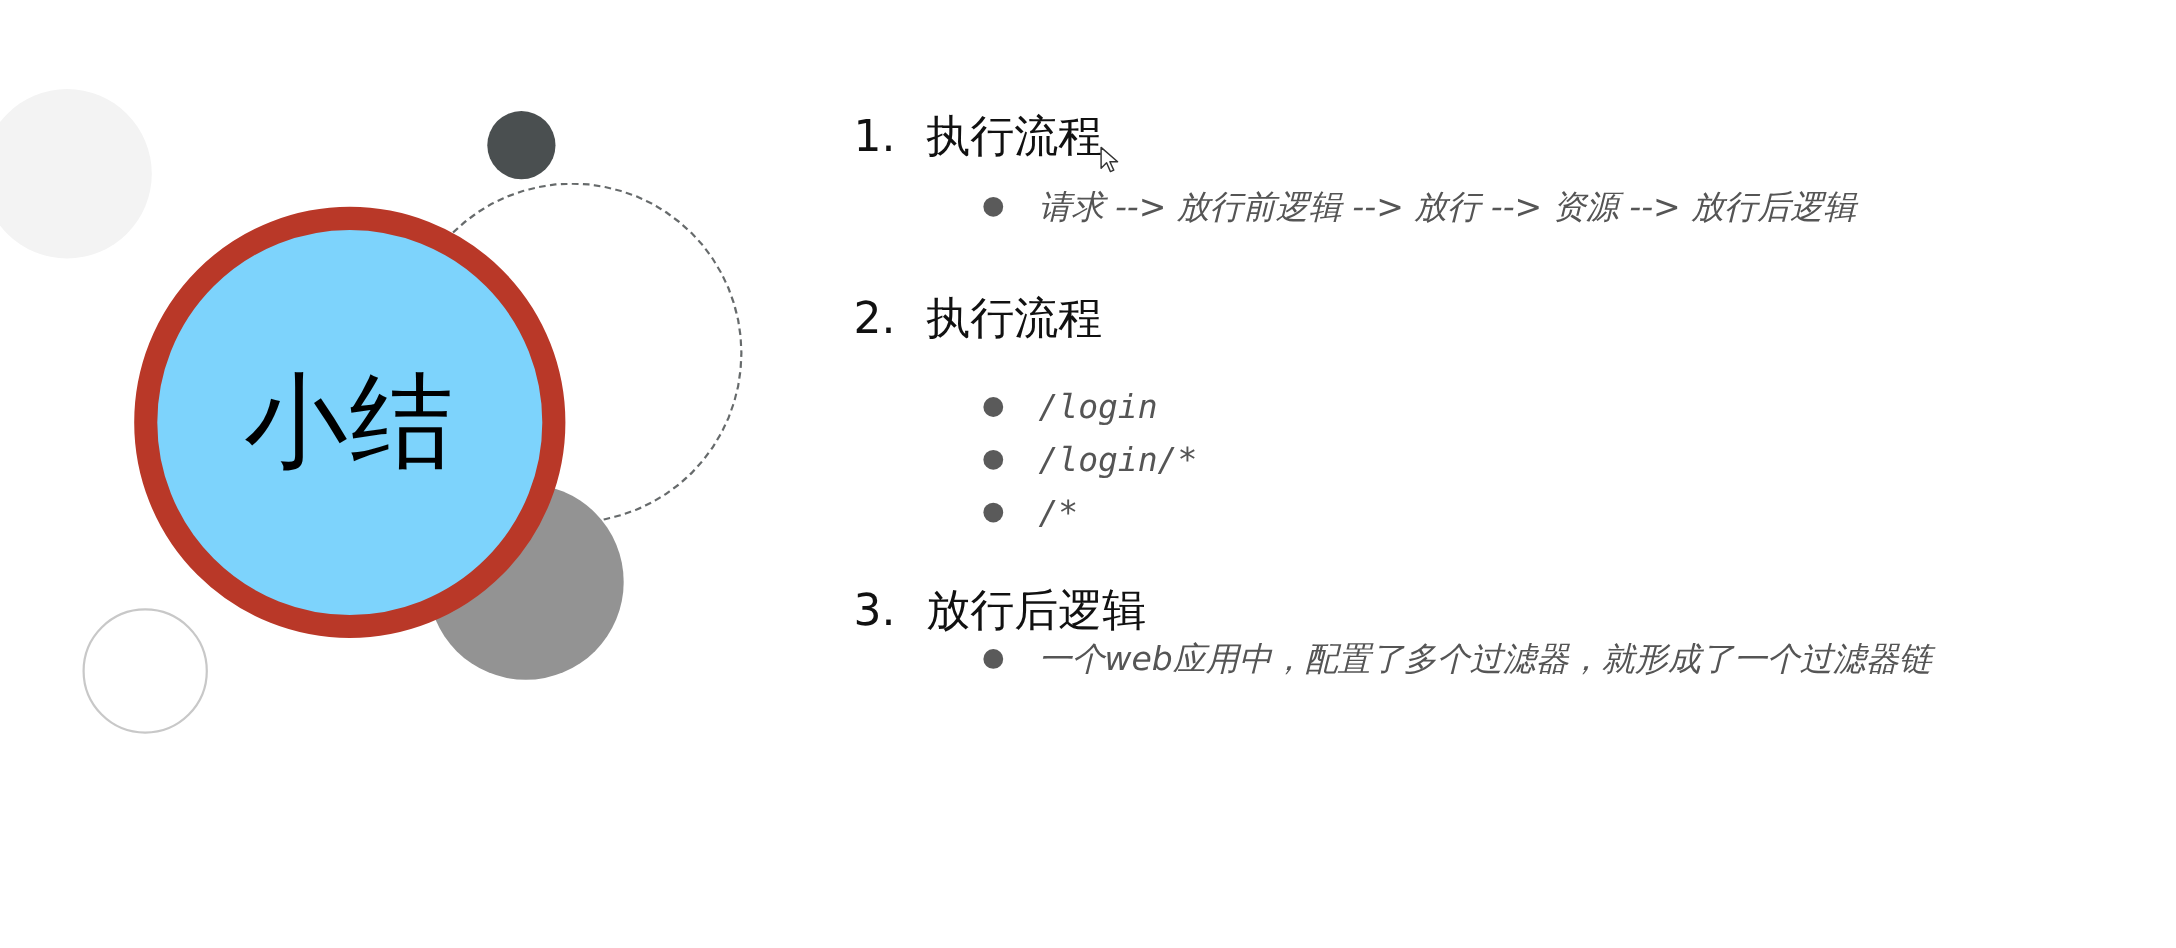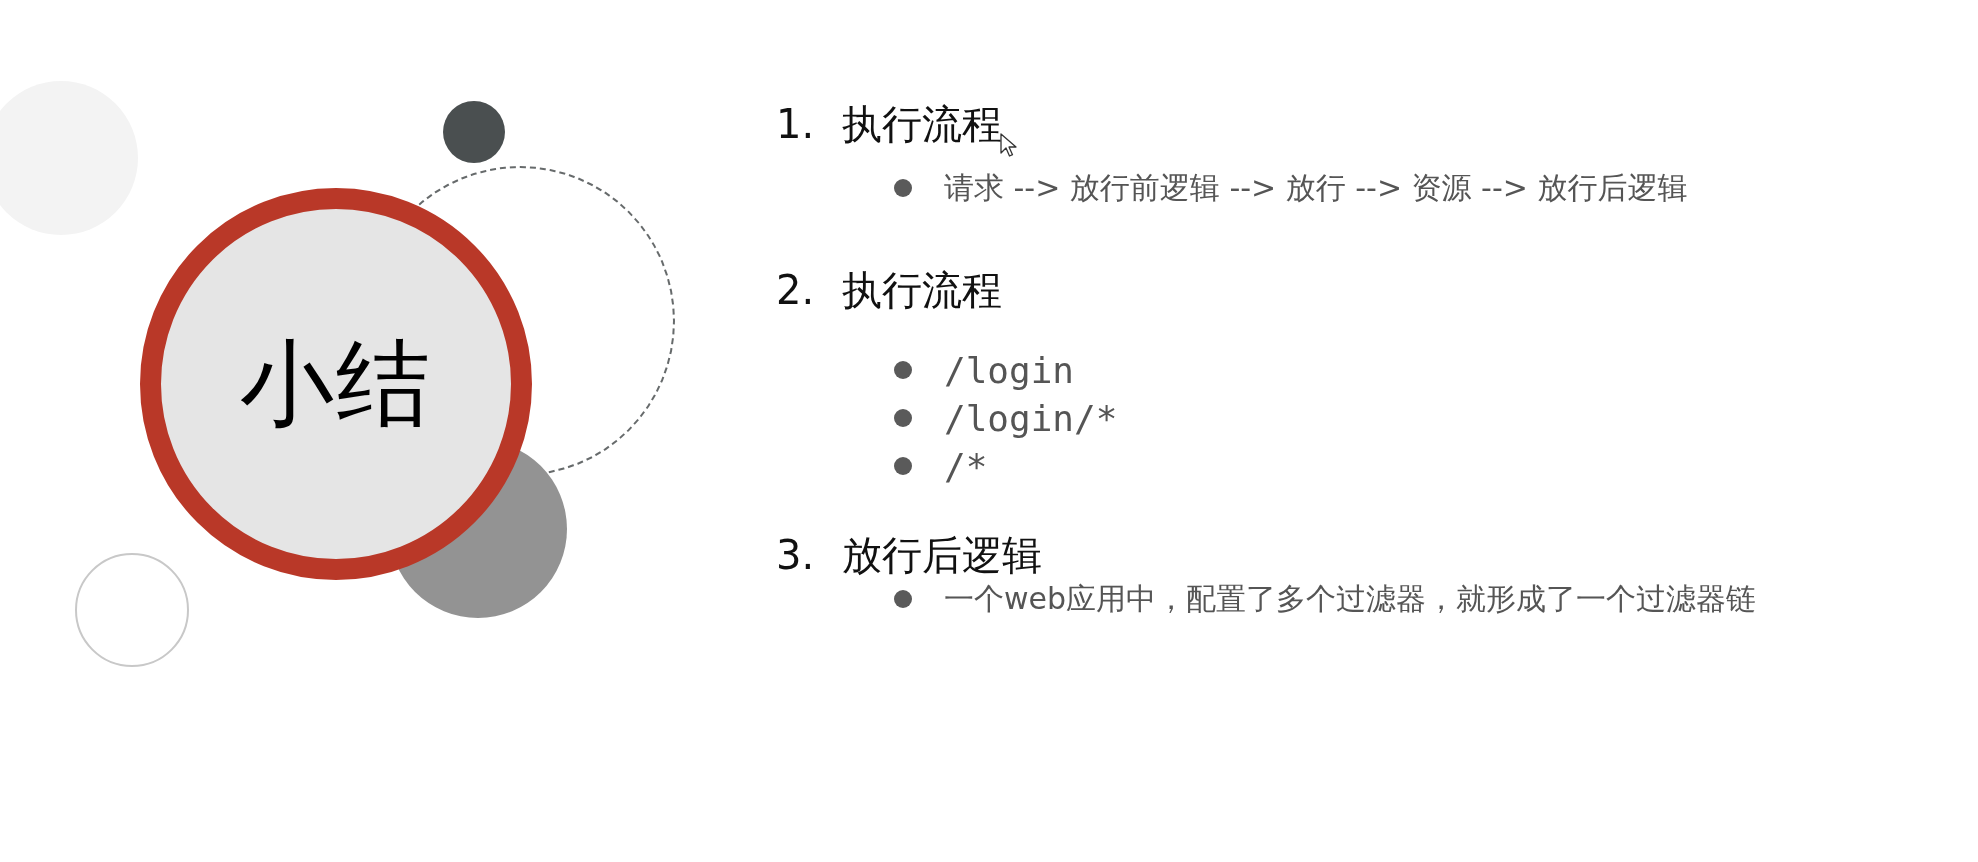--- a/index.html
+++ b/index.html
@@ -3,31 +3,31 @@
 <meta charset="utf-8">
 <style>
   html, body { margin:0; padding:0; background:#ffffff; }
   body { width:1978px; height:862px; position:relative; overflow:hidden; font-family:"DejaVu Sans","Liberation Sans",sans-serif; }
   .deco { position:absolute; border-radius:50%; box-sizing:border-box; }
   #c-light { left:-16px; top:81px; width:154px; height:154px; background:#f3f3f3; }
   #c-dark { left:443px; top:101px; width:62px; height:62px; background:#4a4f50; }
   #c-dashed { left:365px; top:166px; width:310px; height:310px; border:2.5px dashed #666a6b; }
   #c-gray { left:389px; top:440px; width:178px; height:178px; background:#939393; }
   #c-outline { left:75px; top:553px; width:114px; height:114px; border:2px solid #c8c8c8; }
-  #c-red { left:140px; top:188px; width:392px; height:392px; background:#e5e5e5; border:21px solid #b93828; display:flex; align-items:center; justify-content:center; }
+  #c-red { left:122px; top:188px; width:392px; height:392px; background:#7dd3fc; border:21px solid #b93828; display:flex; align-items:center; justify-content:center; }
   #summary-title { font-size:94px; color:#000; letter-spacing:2px; line-height:1; }
 
   .section { position:absolute; left:776px; }
   .heading { display:flex; align-items:center; font-size:40px; color:#111; line-height:1; }
   .heading .num { width:66px; }
-  .bullets { list-style:none; margin:0; padding:0; }
+  .bullets { list-style:none; margin:0; padding:0;font-style:italic; }
   .bullet { display:flex; align-items:center; height:48px; margin-left:118px; }
   .dot { width:18px; height:18px; border-radius:50%; background:#5a5a5a; margin-right:32px; flex:none; }
   .btext { font-size:30px; color:#555; white-space:nowrap; }
-  .btext.mono { font-family:"DejaVu Sans Mono","Liberation Mono",monospace; font-size:36px; color:#555; }
+  .btext.mono { font-family:"DejaVu Sans Mono","Liberation Mono",monospace; font-size:30px; color:#555; }
 
   #s1 { top:104px; } #s1 .bullets { margin-top:20px; }
   #s2 { top:270px; } #s2 .bullets { margin-top:36px; }
   #s3 { top:535px; } #s3 .bullets { }
 
   #cursor { position:absolute; left:1000px; top:133px; width:0; height:0; }
 </style>
 </head>
 <body>
 

